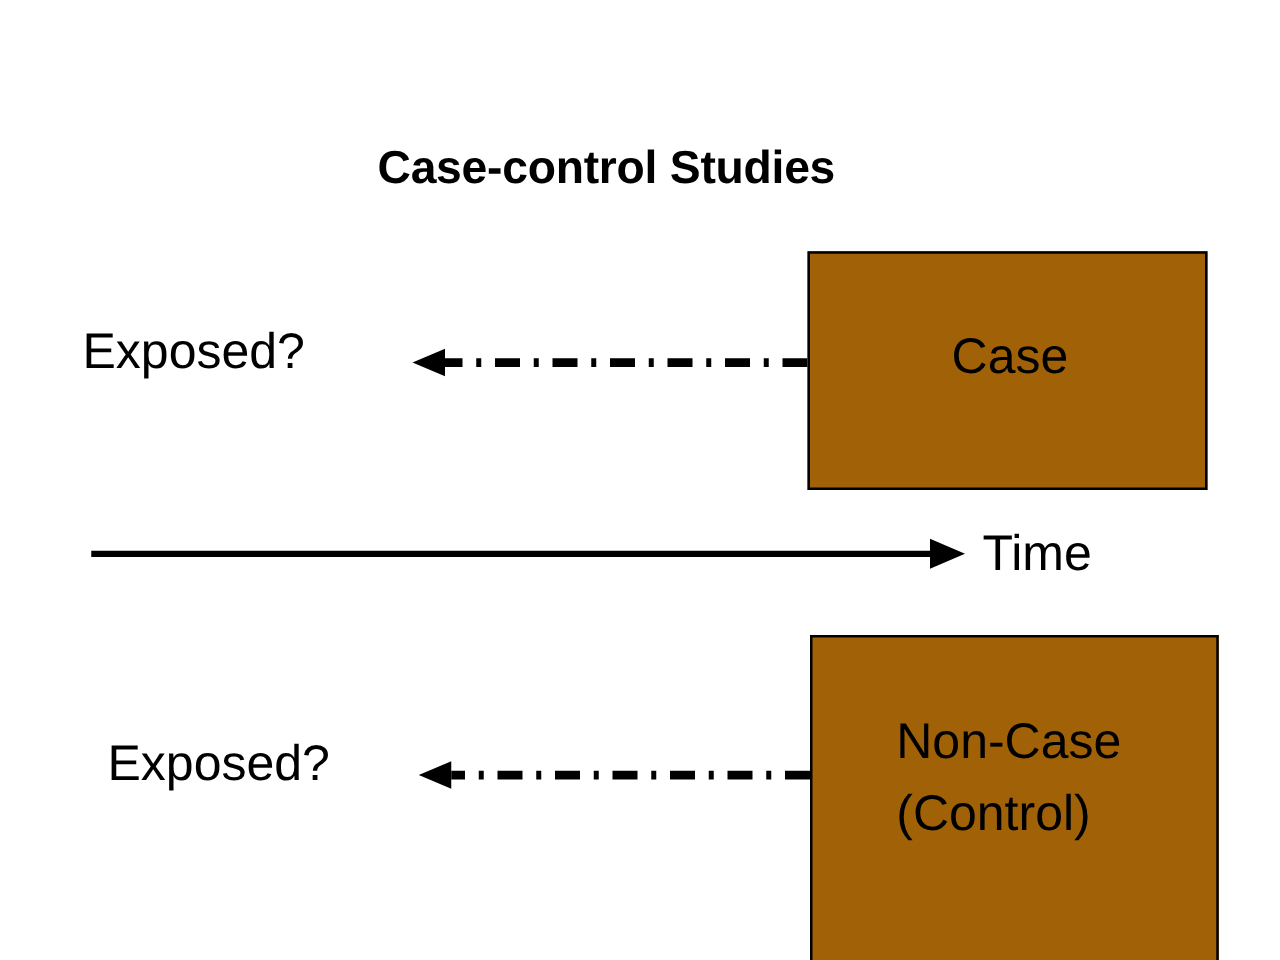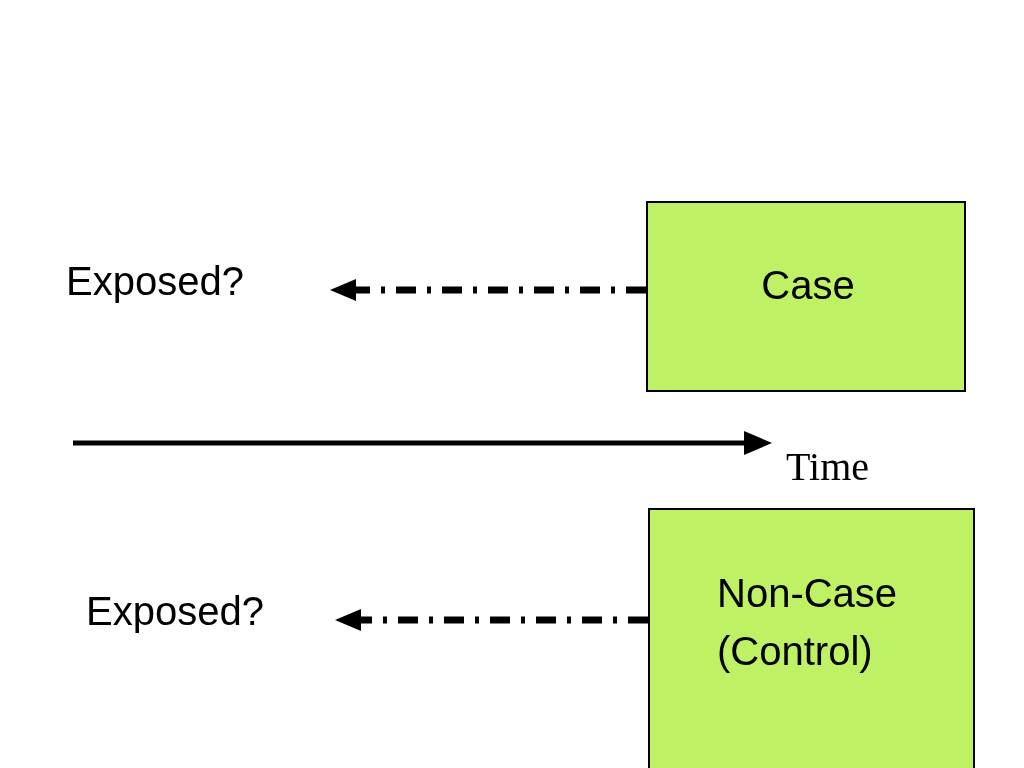--- a/index.html
+++ b/index.html
@@ -30,21 +30,21 @@
     font-weight: bold;
     letter-spacing: -0.2px;
     line-height: 44px;
     white-space: nowrap;
     color: #000000;
   }
 
   
   .node-box {
     position: absolute;
-    background: #bef264;
+    background: #a16207;
     border: 2px solid #000000;
     box-sizing: border-box;
   }
   #case-box {
     left: 646px;
     top: 201px;
     width: 320px;
     height: 191px;
   }
   #control-box {
@@ -88,27 +88,26 @@
     text-align: center;
   }
   #exposed-top   { left: 66px; top: 258px; }
   #exposed-bottom{ left: 86px; top: 588px; }
 
   
   #time-label {
     position: absolute;
     left: 786px;
     top: 420px;
-    font-family: Liberation Serif, serif;
+    font-family: Liberation Sans, sans-serif;
     font-size: 40px;
     font-weight: normal;
     line-height: 46px;
     white-space: nowrap;
     color: #000000;
-    margin-top: 24px;
   }
 
   
   #connectors {
     position: absolute;
     left: 0;
     top: 0;
     width: 1024px;
     height: 768px;
     pointer-events: none;
@@ -129,20 +128,21 @@
   .arrow-head {
     fill: #000000;
     stroke: none;
   }
 </style>
 </head>
 <body>
 
 <div id="slide">
 
+  <div class="slide-title">Case-control Studies</div>
 
   <svg id="connectors" viewBox="0 0 1024 768" xmlns="http://www.w3.org/2000/svg">
 
     <g>
       <line class="dashdot-line" x1="646" y1="290" x2="356" y2="290"></line>
       <polygon class="arrow-head" points="330,290 356,279 356,301"></polygon>
     </g>
 
     <g>
       <line class="solid-line" x1="73" y1="443" x2="745" y2="443"></line>

